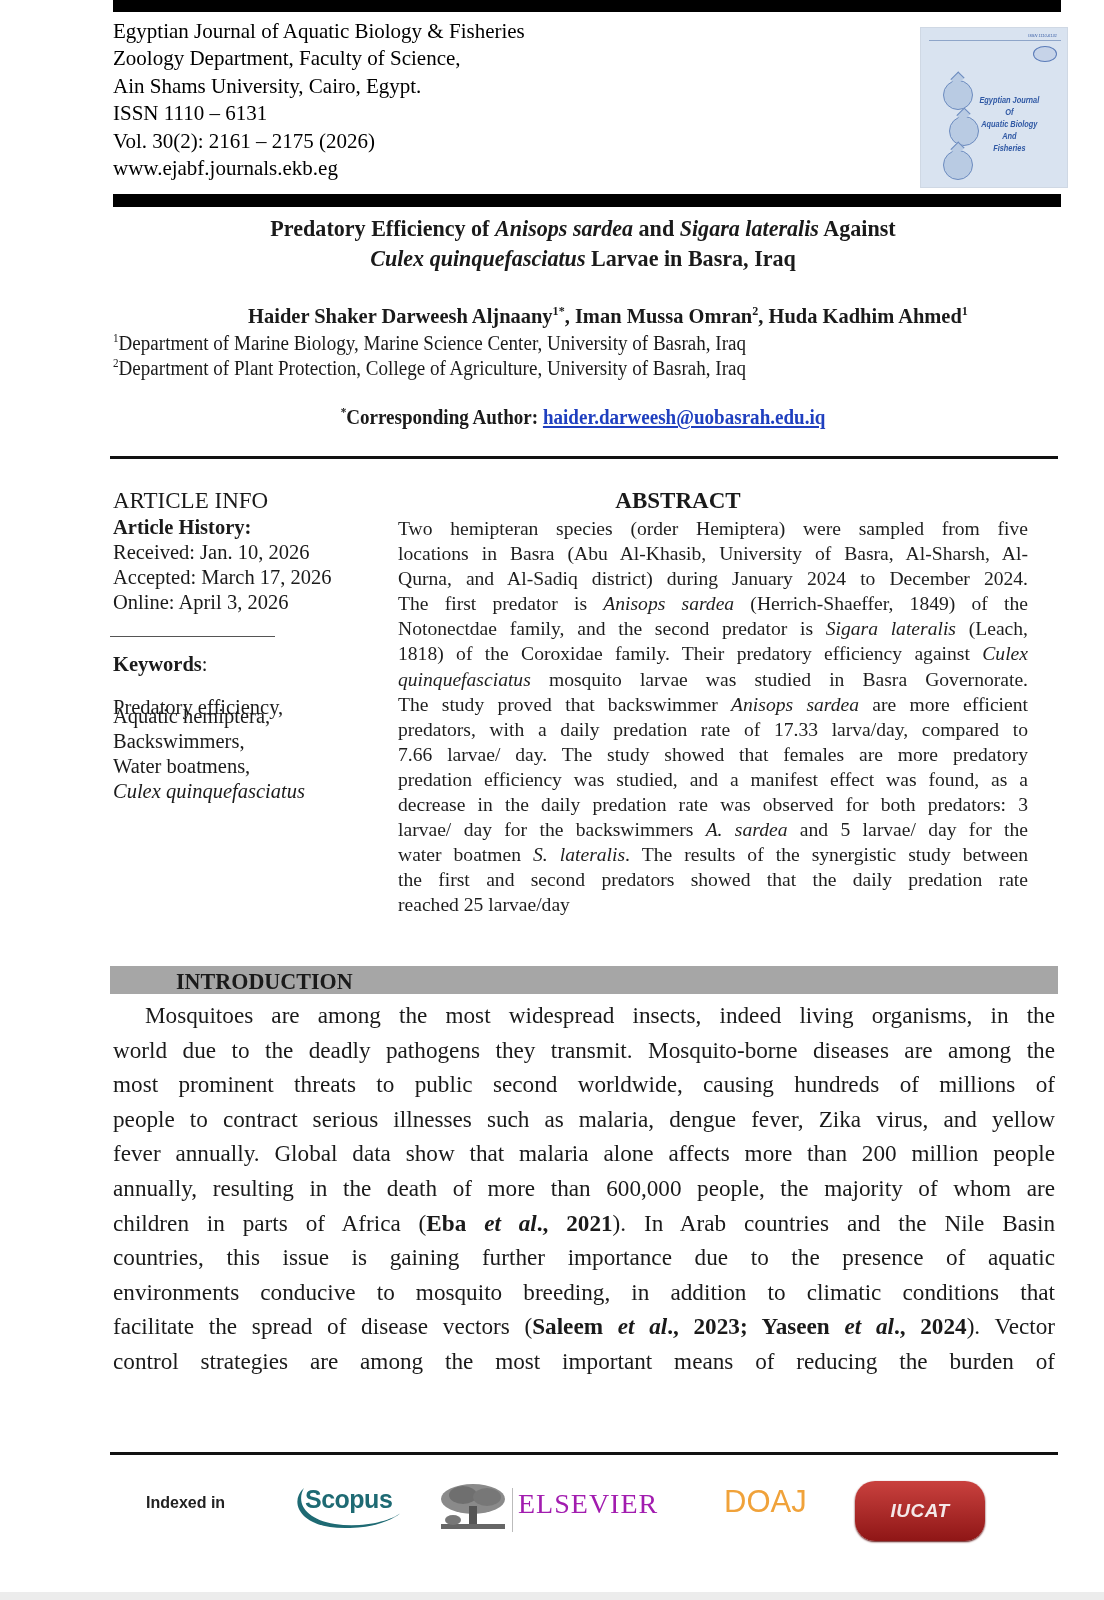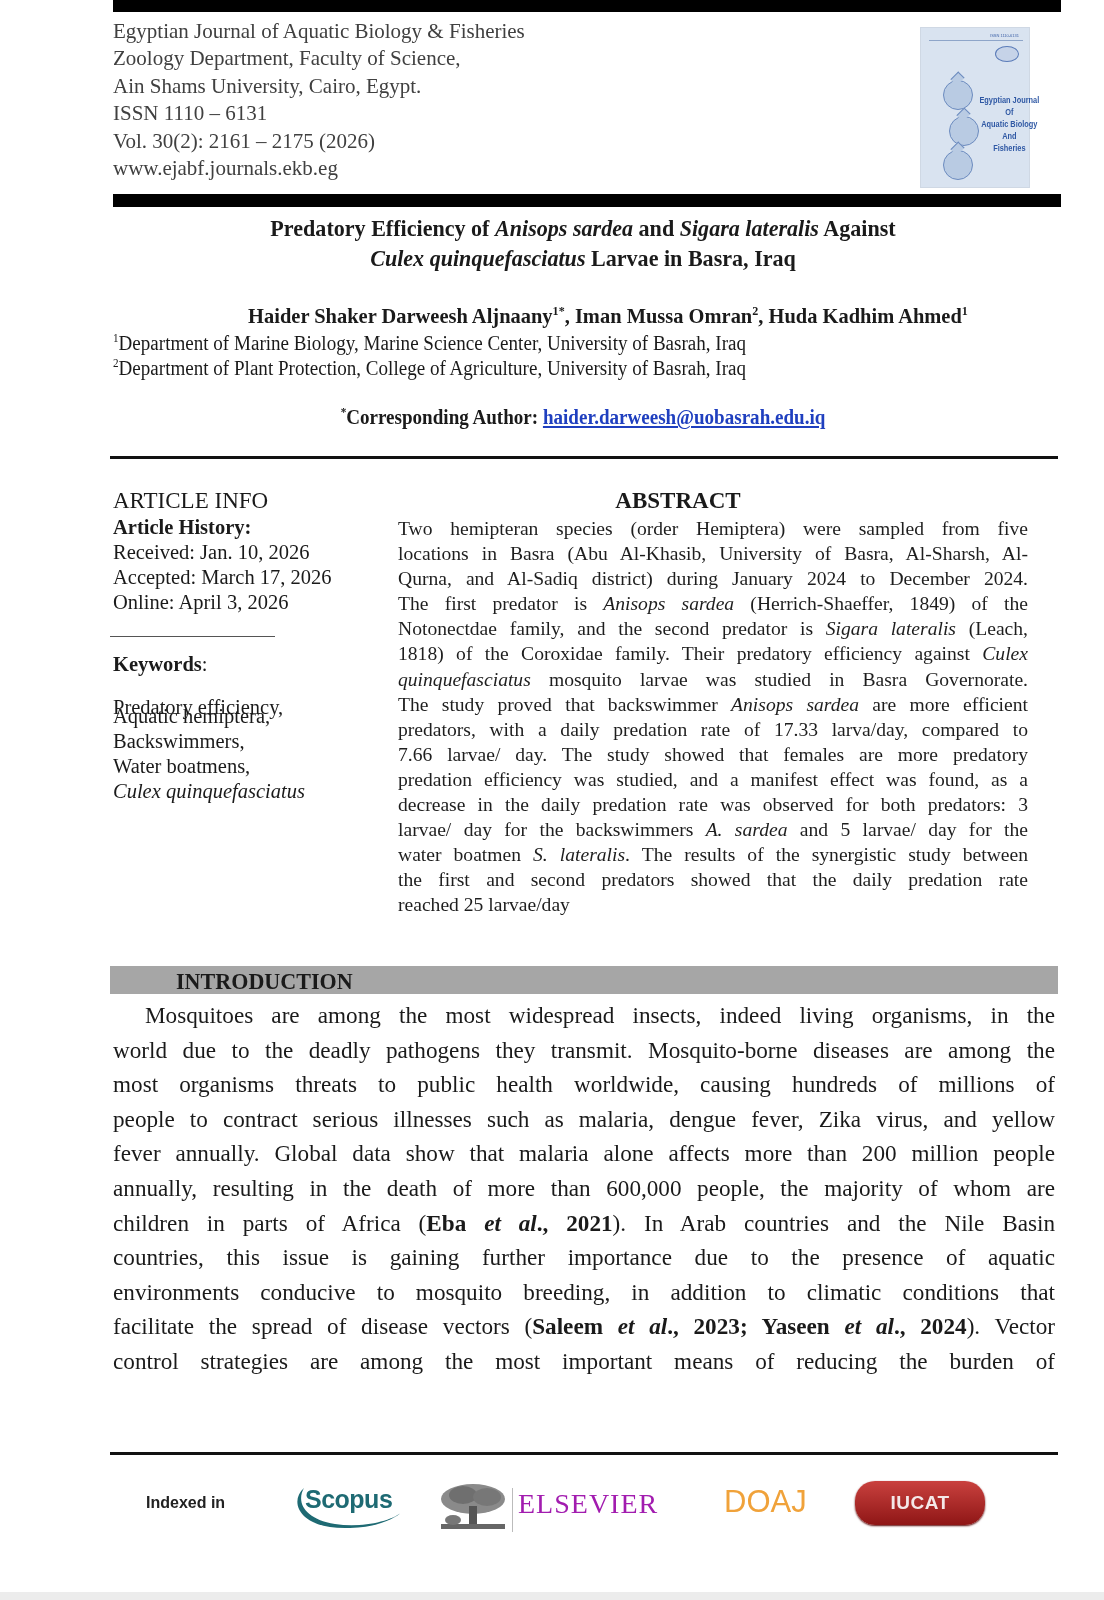--- a/index.html
+++ b/index.html
@@ -3,25 +3,25 @@
 <meta charset="utf-8">
 <style>
   html, body { margin: 0; padding: 0; }
   body {
     width: 1104px; height: 1600px; background: #ffffff; position: relative; overflow: hidden;
     font-family: "Liberation Serif", "DejaVu Serif", serif; color: #1a1a1a;
   }
   .abs { position: absolute; }
   .bar-top { left: 113px; top: 0; width: 948px; height: 12px; background: #000; }
   .bar-mid { left: 113px; top: 194px; width: 948px; height: 13px; background: #000; }
-  .journal-info { left: 113px; top: 18px; font-size: 21px; line-height: 27.4px; color: #404040; }
+  .journal-info { left: 113px; top: 18px; font-size: 21px; line-height: 27.4px; color: #000000; }
   .journal-info div { white-space: nowrap; }
   .cover {
-    left: 920px; top: 27px; width: 110px; height: 161px; background: #d9e3f0;
-    border: 1px solid #cfd8e4; box-sizing: border-box;
+    left: 920px; top: 27px; width: 148px; height: 161px; background: #d9e3f0;
+    border: 1px solid #cfd8e4; box-sizing: border-box; font-style: italic;
   }
   .cover .issn { position: absolute; right: 10px; top: 5px; font-size: 4px; color: #3f63a8; font-family: "Liberation Sans", sans-serif; }
   .cover .issn-line { position: absolute; left: 8px; right: 6px; top: 12px; height: 1px; background: #8ea5c9; }
   .cover .seal { position: absolute; right: 10px; top: 18px; width: 22px; height: 14px; border-radius: 50%; border: 1px solid #5a7bb8; background: #c6d3e8; }
   .cover .drop { position: absolute; width: 28px; height: 28px; border-radius: 50% 50% 50% 50%; background: #b9cbe3; border: 1px solid #6c8bbf; }
   .cover .drop::before { content: ""; position: absolute; left: 9px; top: -8px; width: 8px; height: 10px; background: #b9cbe3; transform: rotate(45deg); border-left: 1px solid #6c8bbf; border-top: 1px solid #6c8bbf; }
   .cover .title {
     position: absolute; left: 58px; top: 66px; width: 74px; text-align: center;
     font-family: "Liberation Sans", sans-serif; font-weight: bold; font-size: 9px; line-height: 12px; color: #2f58a4;
     transform: scaleX(0.82); transform-origin: left top; white-space: pre-line;
@@ -68,24 +68,24 @@
 
   .rule-foot { left: 110px; top: 1452px; width: 948px; height: 3px; background: #111; }
   .indexed { left: 146px; top: 1494px; font-family: "Liberation Sans", sans-serif; font-weight: bold; font-size: 16px; color: #222; }
   .scopus { left: 290px; top: 1482px; width: 120px; height: 50px; }
   .scopus .txt { position: absolute; left: 15px; top: 3px; font-family: "Liberation Sans", sans-serif; font-weight: bold; font-size: 25px; color: #1e6a73; letter-spacing: -0.5px; }
   .elsevier-tree { left: 437px; top: 1482px; width: 72px; height: 50px; }
   .elsevier-sep { left: 512px; top: 1488px; width: 1px; height: 44px; background: #bbb; }
   .elsevier { left: 518px; top: 1488px; font-family: "Liberation Serif", serif; font-size: 28px; color: #a21caf; letter-spacing: 1px; }
   .doaj { left: 724px; top: 1484px; font-family: "Liberation Sans", sans-serif; font-size: 31px; color: #f0a23a; letter-spacing: 0px; font-weight: normal; }
   .iucat {
-    left: 855px; top: 1481px; width: 130px; height: 44px; border-radius: 20px;
+    left: 855px; top: 1481px; width: 130px; height: 60px; border-radius: 20px;
     background: linear-gradient(#c9413e, #8f1616); box-shadow: 0 1px 2px #5a0a0a;
     color: #f4e8e8; font-family: "Liberation Sans", sans-serif; font-weight: bold; font-size: 19px;
-    display: flex; align-items: center; justify-content: center; letter-spacing: 0.5px;
+    display: flex; align-items: center; justify-content: center; letter-spacing: 0.5px; font-style: italic;
   }
   .bottom-strip { left: 0; top: 1592px; width: 1104px; height: 8px; background: #ececec; }
 </style>
 </head>
 <body>
 
 <div class="abs bar-top"></div>
 
 <div class="abs journal-info">
   <div>Egyptian Journal of Aquatic Biology &amp; Fisheries</div>
@@ -161,21 +161,21 @@
     <span class="ln">water boatmen <i>S. lateralis</i>. The results of the synergistic study between</span>
     <span class="ln">the first and second predators showed that the daily predation rate</span>
     <span class="ln last">reached 25 larvae/day</span>
   </div>
 
 <div class="abs intro-band"></div>
 <div class="abs intro-head">INTRODUCTION</div>
 <div class="abs intro-body" id="intro-body">
     <span class="ln first">Mosquitoes are among the most widespread insects, indeed living organisms, in the</span>
     <span class="ln">world due to the deadly pathogens they transmit. Mosquito-borne diseases are among the</span>
-    <span class="ln">most organisms threats to public health worldwide, causing hundreds of millions of</span>
+    <span class="ln">most prominent threats to public second worldwide, causing hundreds of millions of</span>
     <span class="ln">people to contract serious illnesses such as malaria, dengue fever, Zika virus, and yellow</span>
     <span class="ln">fever annually. Global data show that malaria alone affects more than 200 million people</span>
     <span class="ln">annually, resulting in the death of more than 600,000 people, the majority of whom are</span>
     <span class="ln">children in parts of Africa (<b>Eba </b><b style="font-style: italic;">et al</b><b>., 2021</b>). In Arab countries and the Nile Basin</span>
     <span class="ln">countries, this issue is gaining further importance due to the presence of aquatic</span>
     <span class="ln">environments conducive to mosquito breeding, in addition to climatic conditions that</span>
     <span class="ln">facilitate the spread of disease vectors (<b>Saleem </b><b style="font-style: italic;">et al</b><b>., 2023; Yaseen </b><b style="font-style: italic;">et al</b><b>., 2024</b>). Vector</span>
     <span class="ln">control strategies are among the most important means of reducing the burden of</span>
   </div>
 

